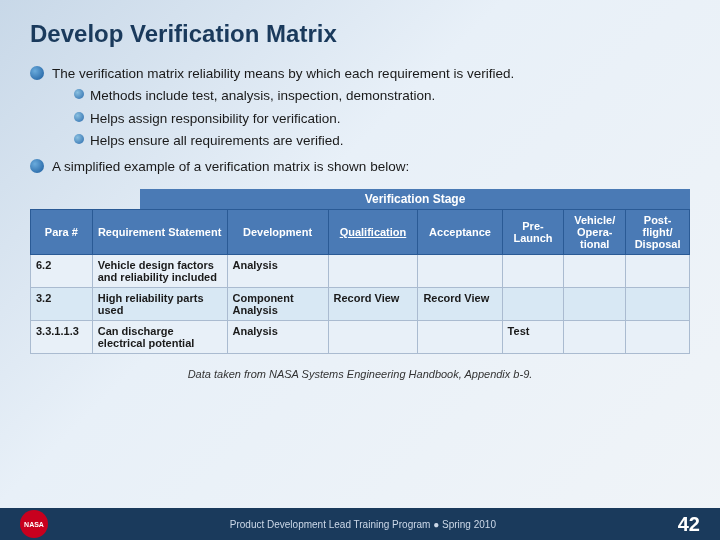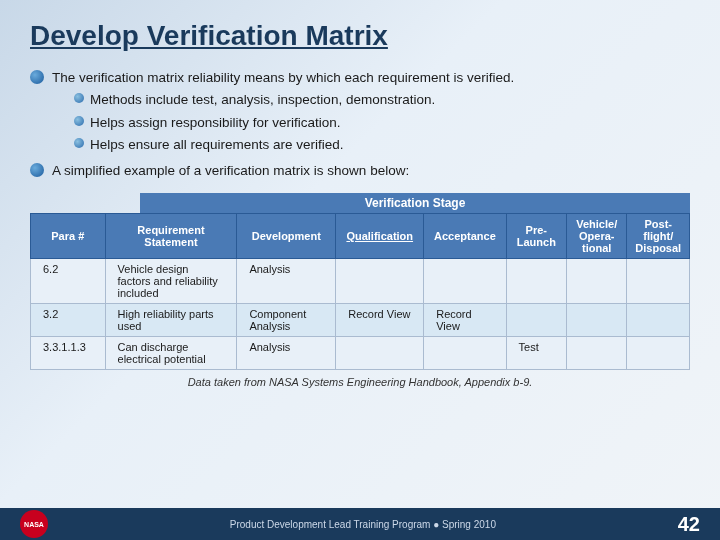--- a/index.html
+++ b/index.html
@@ -15,26 +15,25 @@
 
     .slide {
       width: 720px;
       height: 540px;
       background: linear-gradient(135deg, #c8d8e8 0%, #e8f0f8 40%, #f0f4f8 100%);
       position: relative;
       padding: 20px 30px 10px 30px;
     }
 
     .title {
-      font-size: 28px;
+      font-size: 24px;
       font-weight: bold;
       color: #1a3a5c;
       margin-bottom: 16px;
       font-family: Arial, sans-serif;
-      text-decoration: underline;
     }
 
     .content-area {
       font-size: 13.5px;
       color: #1a1a1a;
       line-height: 1.5;
       margin-bottom: 12px;
     }
 
     .bullet-main {
@@ -98,24 +97,25 @@
       color: white;
       padding: 4px 5px;
       text-align: center;
       border: 1px solid #2a5a95;
       font-weight: bold;
       font-size: 11px;
     }
 
     td {
       border: 1px solid #aabbd0;
-      padding: 4px 12px;
+      padding: 4px 5px;
       vertical-align: top;
       font-size: 11px;
       color: #1a1a1a;
+      font-weight: bold;
     }
 
     tr:nth-child(odd) td {
       background: #e8f0f8;
     }
 
     tr:nth-child(even) td {
       background: #d8e8f4;
     }
 
@@ -125,21 +125,21 @@
     .qual-col { width: 80px; text-decoration: underline; }
     .accept-col { width: 75px; }
     .prelaunch-col { width: 55px; }
     .flight-col { width: 55px; }
     .post-col { width: 55px; }
 
     .footnote {
       text-align: center;
       font-size: 11px;
       color: #333;
-      margin-top: 6px;
+      margin-top: 14px;
       font-style: italic;
     }
 
     .bottom-bar {
       position: absolute;
       bottom: 0;
       left: 0;
       right: 0;
       height: 32px;
       background: #1a3a5c;

